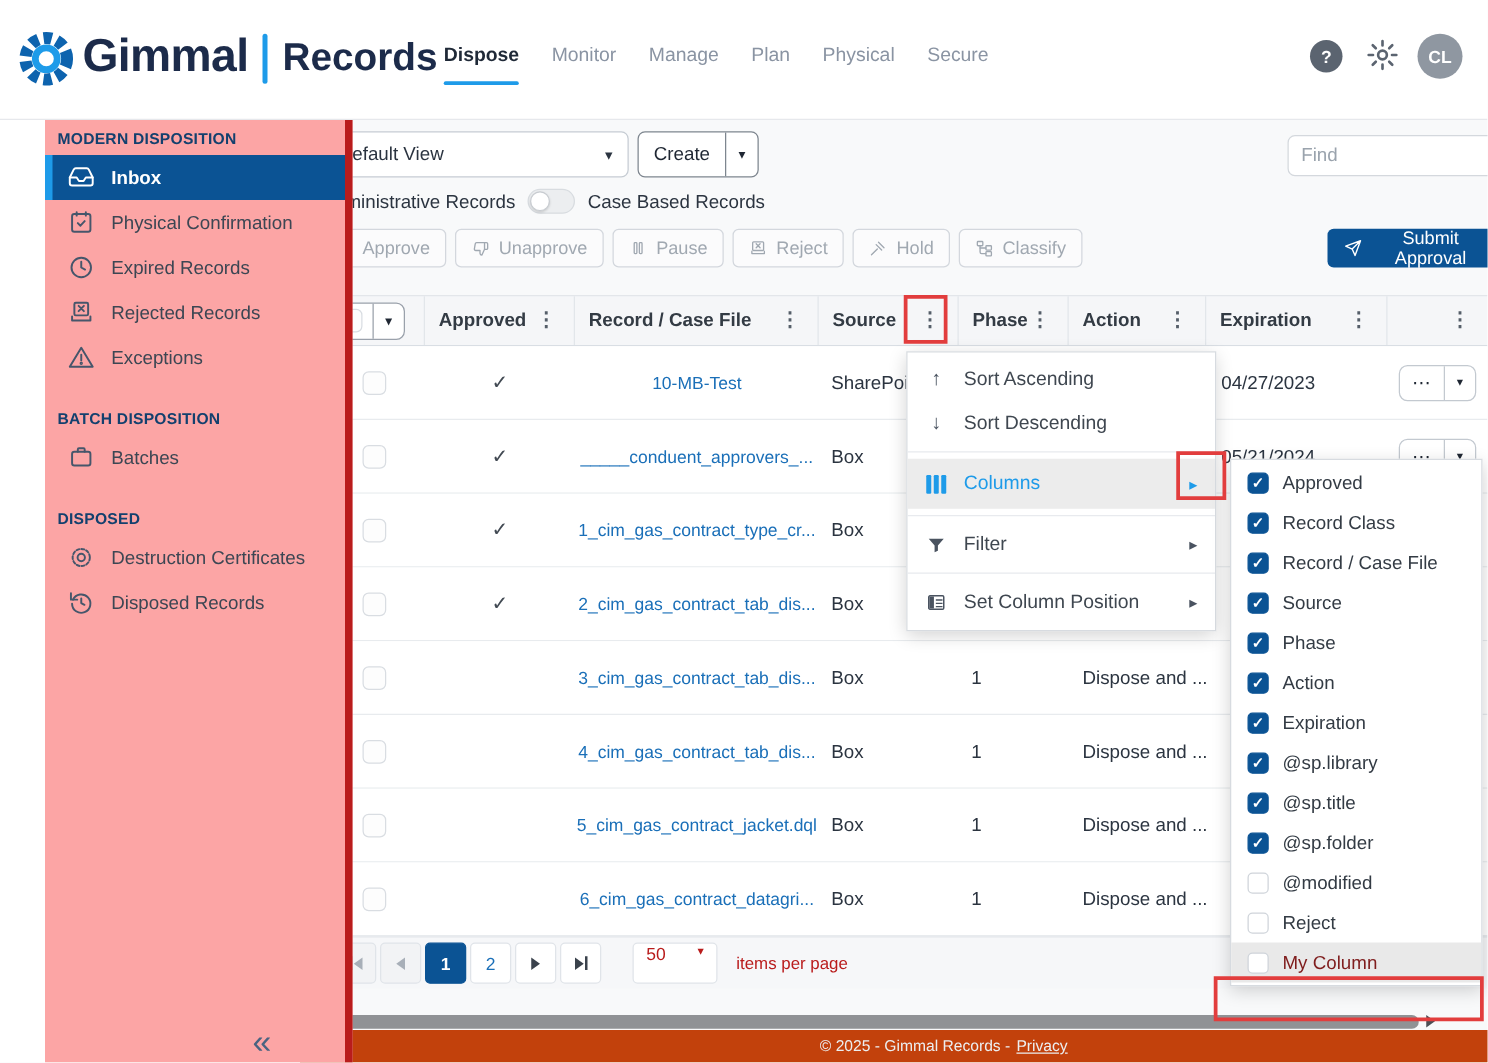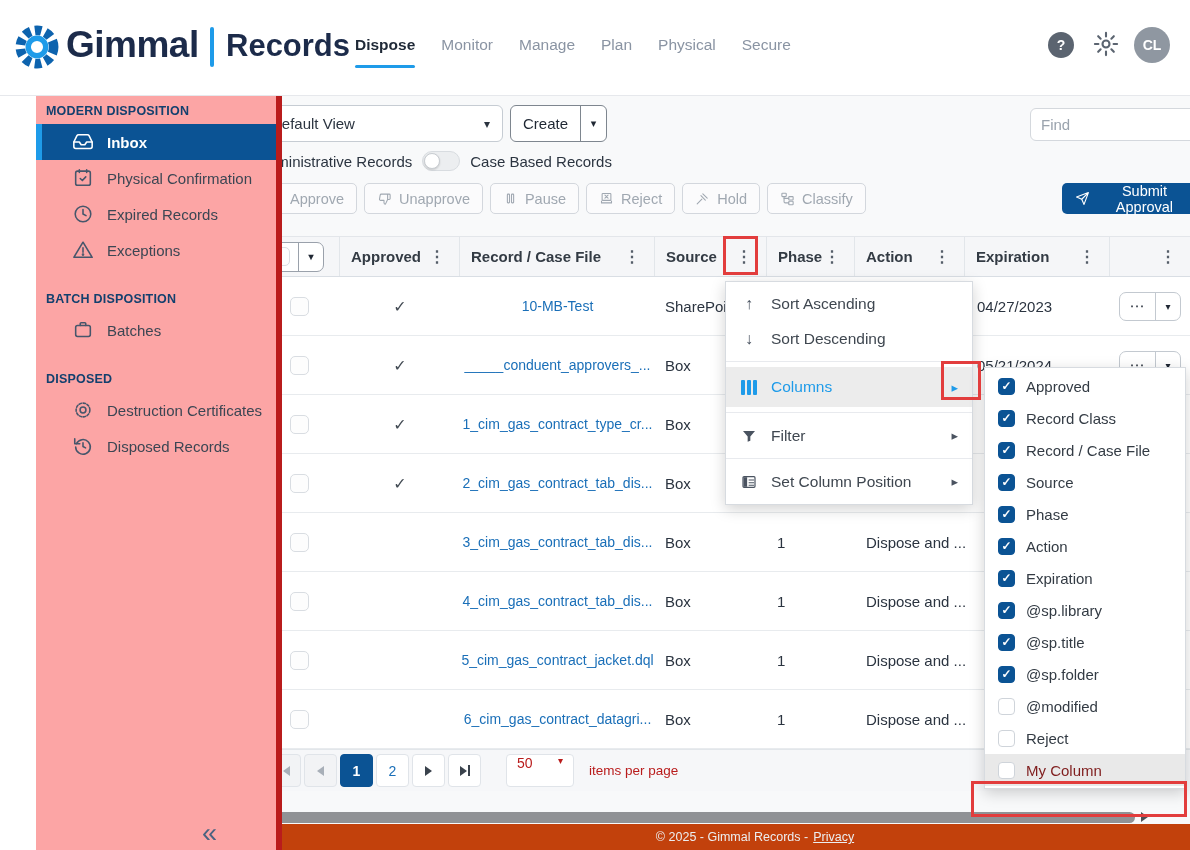--- a/index.html
+++ b/index.html
@@ -19,21 +19,21 @@
   .nav-item.active{color:#1f2937;font-weight:700;}
   .nav-item.active::after{content:"";position:absolute;left:0;right:0;bottom:-14px;height:3px;background:#1e9be9;border-radius:2px;}
   .help-circle{position:absolute;left:1048px;top:32px;width:26px;height:26px;border-radius:50%;background:#5b6470;color:#fff;display:flex;align-items:center;justify-content:center;font-size:14px;font-weight:700;}
   .settings-icon{position:absolute;left:1092px;top:30px;width:28px;height:28px;}
   .settings-icon svg{stroke:#5b6470;fill:none;stroke-width:1.8;stroke-linecap:round;}
   .avatar{position:absolute;left:1134px;top:27px;width:36px;height:36px;border-radius:50%;background:#8f97a1;color:#fff;display:flex;align-items:center;justify-content:center;font-size:14px;font-weight:600;}
   
   #sidebar{position:absolute;left:0;top:96px;width:240px;bottom:0;background:#fca5a5;border-right:6px solid #b91c1c;z-index:4;margin-left:36px;}
   .s-title{margin:8px 0 6px 10px;font-size:12.5px;font-weight:700;color:#13406e;letter-spacing:0.2px;}
   .s-title.gap{margin-top:24px;}
-  .s-item{position:relative;height:36px;display:flex;align-items:center;padding-left:36px;gap:13px;font-size:15px;color:#3c4653;cursor:pointer;}
+  .s-item{position:relative;height:36px;display:flex;align-items:center;padding-left:18px;gap:13px;font-size:15px;color:#3c4653;cursor:pointer;}
   .s-item .s-icon{width:22px;height:22px;flex:0 0 22px;}
   .s-item .s-icon svg{stroke:#46566b;fill:none;stroke-width:1.7;stroke-linecap:round;stroke-linejoin:round;}
   .s-item.active{background:#0b5394;color:#fff;font-weight:600;}
   .s-item.active::before{content:"";position:absolute;left:0;top:0;bottom:0;width:6px;background:#1e9be9;}
   .s-item.active .s-icon svg{stroke:#fff;}
   .collapse-chev{position:absolute;left:202px;top:818px;font-size:27px;color:#4a6381;cursor:pointer;z-index:6;}
   
   #main-bg{position:absolute;left:241px;top:96px;right:0;bottom:0;background:#f8f9fa;}
   
   .view-select{position:absolute;left:258px;top:105px;width:245px;height:37px;background:#fff;border:1px solid #c6ccd3;border-radius:6px;display:flex;align-items:center;padding:0 12px;font-size:15px;color:#2b3440;box-sizing:border-box;z-index:2;}
@@ -167,20 +167,28 @@
           <polyline points="9 12.5 11.3 14.8 15 10.8"></polyline>
         </svg></span>
     <span>Physical Confirmation</span>
   </div>
   <div class="s-item">
     <span class="s-icon"><svg viewBox="0 0 24 24">
           <circle cx="12" cy="12" r="8.5"></circle>
           <polyline points="12 7 12 12 15.3 13.8"></polyline>
         </svg></span>
     <span>Expired Records</span>
+  </div>
+  <div class="s-item">
+    <span class="s-icon"><svg viewBox="0 0 24 24">
+          <rect x="6" y="3.5" width="12" height="11" rx="1.2"></rect>
+          <path d="M9.7 6.2l4.6 4.6M14.3 6.2l-4.6 4.6"></path>
+          <path d="M4 15.5v3.5h16v-3.5"></path>
+        </svg></span>
+    <span>Rejected Records</span>
   </div>
   <div class="s-item">
     <span class="s-icon"><svg viewBox="0 0 24 24">
           <path d="M12 3.5L22 20H2z"></path>
           <line x1="12" y1="9.5" x2="12" y2="14.5"></line>
           <circle cx="12" cy="17" r="0.6"></circle>
         </svg></span>
     <span>Exceptions</span>
   </div>
 

